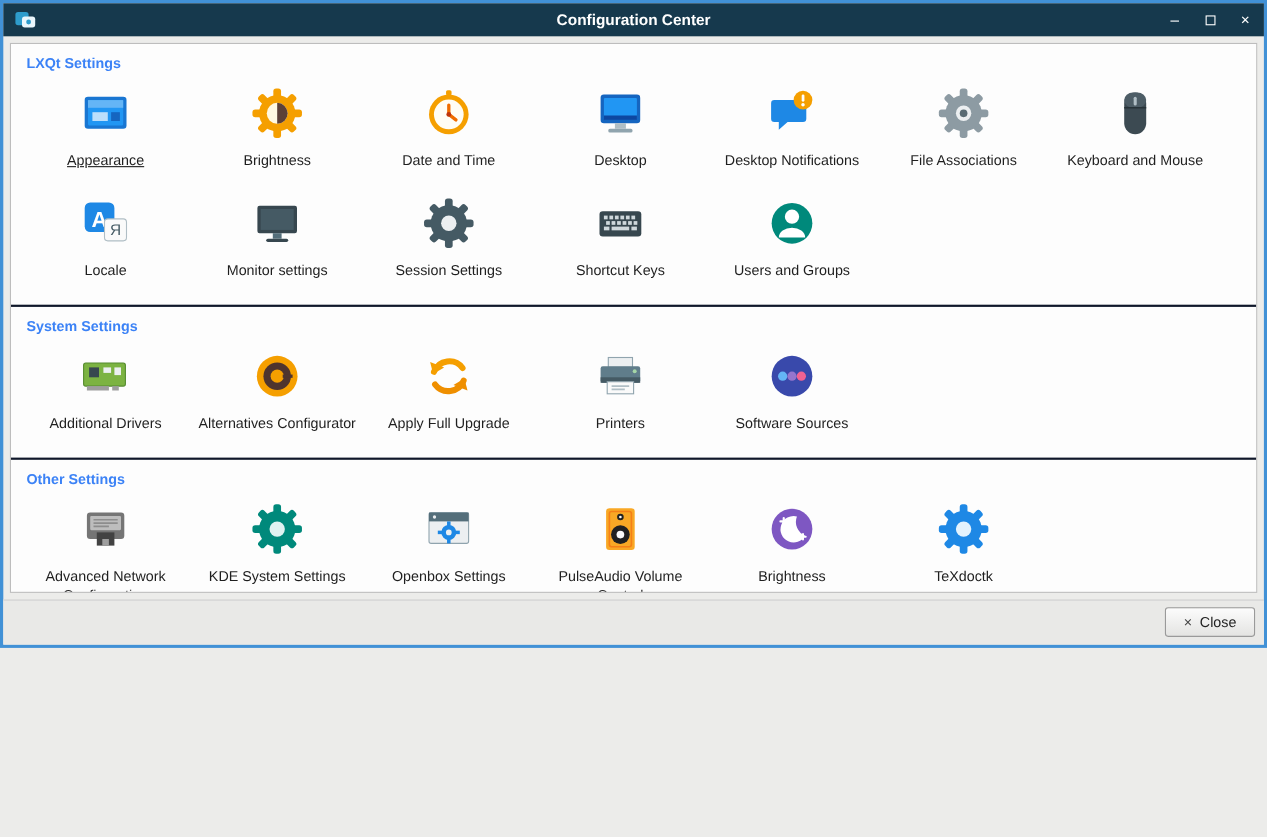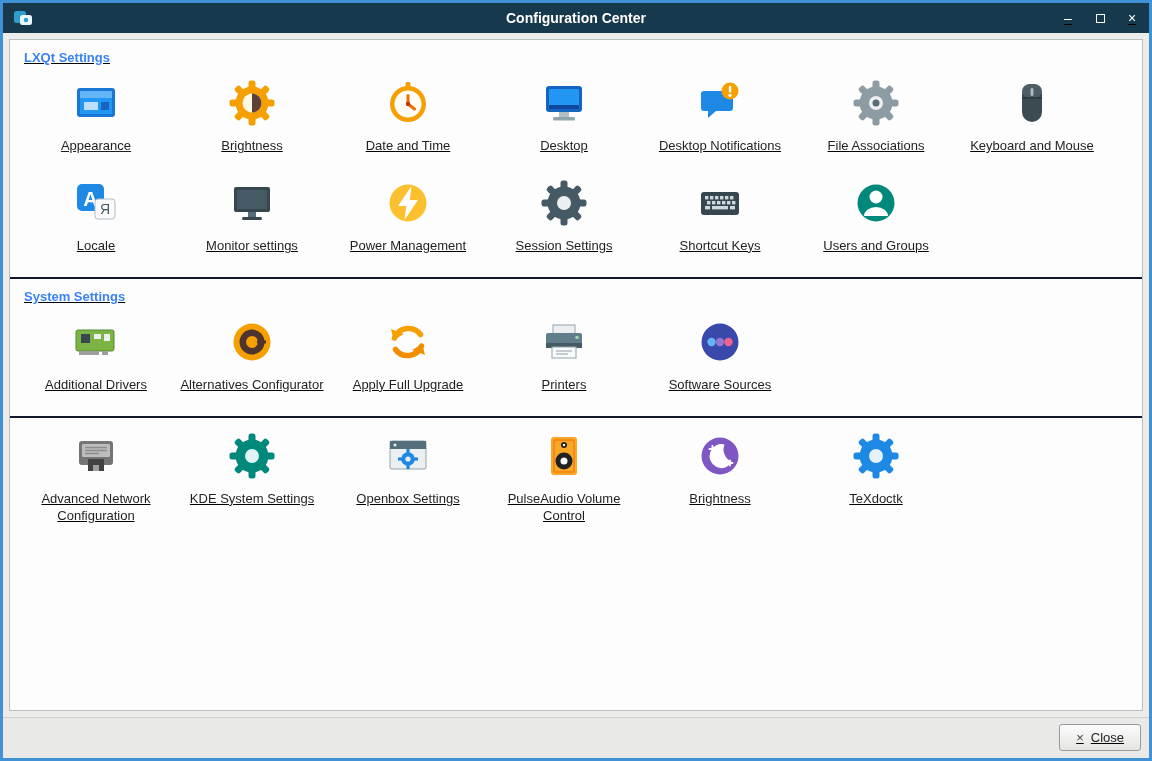--- a/index.html
+++ b/index.html
@@ -1,19 +1,19 @@
 <!DOCTYPE html>
 <html><head>
 <meta charset="utf-8">
 <style>
   * { margin:0; padding:0; box-sizing:border-box; }
   html,body { width:1152px; height:761px; overflow:hidden; }
   body { font-family:"Liberation Sans", sans-serif; background:#ececea; }
 
-  .window { width:1152px; height:761px; border:3px solid #4191d6; display:flex; flex-direction:column; background:#ececea;text-decoration:underline; }
+  .window { width:1152px; height:589px; border:3px solid #4191d6; display:flex; flex-direction:column; background:#ececea; }
 
   .titlebar { height:30px; background:#16394d; display:flex; align-items:center; padding:0 10px; color:#fff; flex:0 0 auto; position:relative; }
   .app-icon { width:20px; height:20px; display:block; }
   .app-icon svg { width:20px; height:20px; display:block; }
   .titlebar .title { position:absolute; left:0; right:0; text-align:center; font-weight:bold; font-size:14px; pointer-events:none; }
   .controls { margin-left:auto; display:flex; gap:18px; align-items:center; font-size:14px; z-index:1; }
   .ctrl { cursor:pointer; line-height:1; display:flex; align-items:center; justify-content:center; width:14px; height:14px; }
   .restore-box { width:9px; height:9px; border:1.5px solid #fff; display:block; }
 
   .main { flex:1; padding:6px; overflow:hidden; }
@@ -180,29 +180,20 @@
                 <svg viewBox="0 0 48 48">
                   <rect x="6" y="8" width="36" height="25" rx="2" fill="#37474f"></rect>
                   <rect x="9" y="11" width="30" height="19" fill="#455a64"></rect>
                   <rect x="20" y="33" width="8" height="5" fill="#546e7a"></rect>
                   <rect x="14" y="38" width="20" height="3" rx="1.5" fill="#37474f"></rect>
                 </svg>
               </span>
     <span class="label">Monitor settings</span>
   </div>
 
-  <div class="item">
-    <span class="icon">
-                <svg viewBox="0 0 48 48">
-                  <circle cx="24" cy="24" r="18.5" fill="#fbc02d"></circle>
-                  <path d="M27.5 7 L14 27 h8.2 L20.5 41 L34 21 h-8.2 Z" fill="#fff"></path>
-                </svg>
-              </span>
-    <span class="label">Power Management</span>
-  </div>
 
   <div class="item">
     <span class="icon">
                 <svg viewBox="0 0 48 48">
                   <rect x="20.5" y="1.5" width="7" height="11" rx="2.5" fill="#455a64" transform="rotate(0 24 24)"></rect>
                   <rect x="20.5" y="1.5" width="7" height="11" rx="2.5" fill="#455a64" transform="rotate(45 24 24)"></rect>
                   <rect x="20.5" y="1.5" width="7" height="11" rx="2.5" fill="#455a64" transform="rotate(90 24 24)"></rect>
                   <rect x="20.5" y="1.5" width="7" height="11" rx="2.5" fill="#455a64" transform="rotate(135 24 24)"></rect>
                   <rect x="20.5" y="1.5" width="7" height="11" rx="2.5" fill="#455a64" transform="rotate(180 24 24)"></rect>
                   <rect x="20.5" y="1.5" width="7" height="11" rx="2.5" fill="#455a64" transform="rotate(225 24 24)"></rect>
@@ -317,20 +308,21 @@
                   <circle cx="24" cy="24" r="4.2" fill="#9575cd"></circle>
                   <circle cx="32.5" cy="24" r="4.2" fill="#f06292"></circle>
                 </svg>
               </span>
     <span class="label">Software Sources</span>
   </div>
 </div>
   </section>
 
   <section class="section">
+    <h2 class="section-title">Other Settings</h2>
     <div class="grid">
   <div class="item">
     <span class="icon">
                 <svg viewBox="0 0 48 48">
                   <rect x="7" y="9" width="34" height="24" rx="3" fill="#757575"></rect>
                   <rect x="10" y="12" width="28" height="13" rx="1" fill="#bdbdbd"></rect>
                   <path d="M13 15.5 h22 M13 18.5 h22 M13 21.5 h14" stroke="#8d8d8d" stroke-width="1.5"></path>
                   <rect x="16" y="27" width="16" height="12" fill="#424242"></rect>
                   <rect x="21" y="33" width="6" height="6" fill="#9e9e9e"></rect>
                 </svg>

